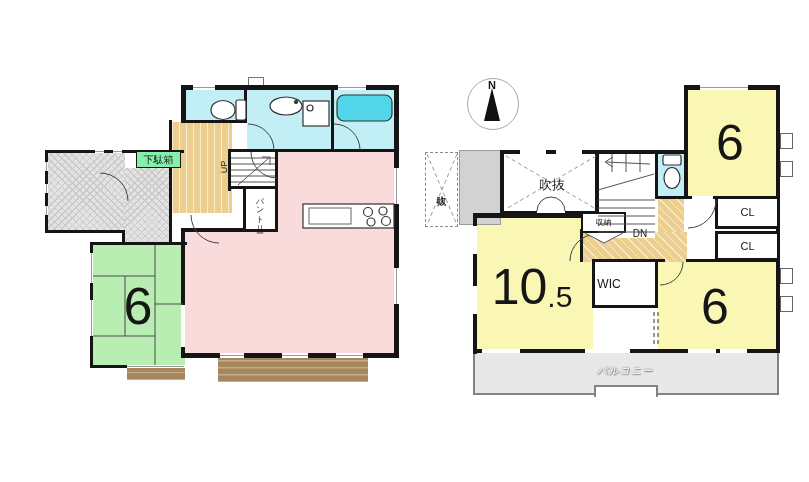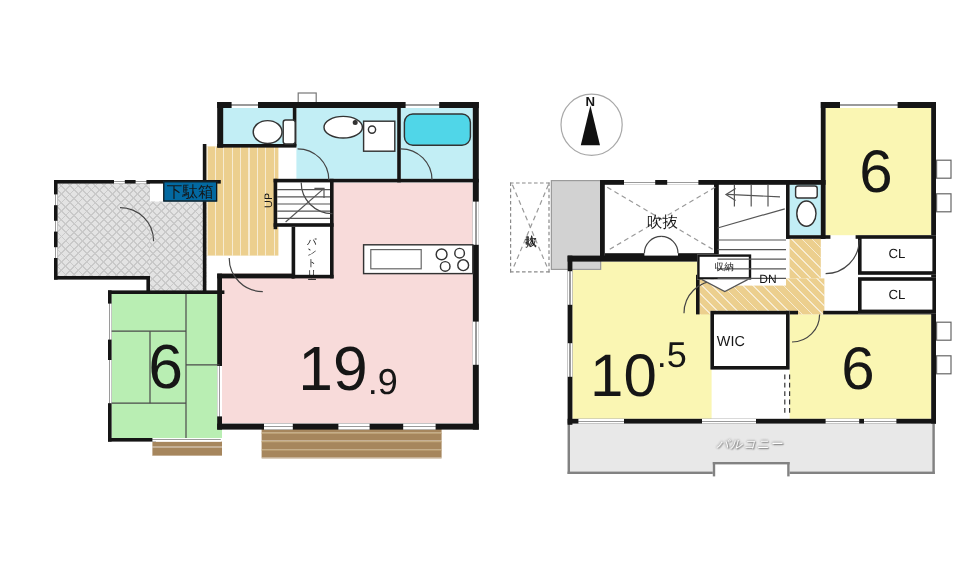--- a/index.html
+++ b/index.html
@@ -224,39 +224,35 @@
 
     <g stroke="#c3a97e" stroke-width="1">
       <path d="M 218 361 H 368"></path>
         <path d="M 218 368 H 368"></path>
         <path d="M 218 375 H 368"></path>
     </g>
   </svg>
 
   <div class="lbl" style="left:483px;top:79px;width:18px;height:12px;font-size:11px;font-weight:bold;">N</div>
 
-  <div class="lbl" style="left:136px;top:151px;width:45px;height:17px;background:#0369a1;border:1px solid #151515;box-sizing:border-box;font-size:13px;">下駄箱</div>
+  <div class="lbl" style="left:136px;top:151px;width:45px;height:17px;background:#86efac;border:1px solid #151515;box-sizing:border-box;font-size:10px;">下駄箱</div>
   <div class="lbl" style="left:212px;top:160px;width:24px;height:14px;font-size:9px;transform:rotate(-90deg);">UP</div>
   <div class="lbl vtext" style="left:252px;top:187px;width:14px;height:46px;font-size:8px;">パントリー</div>
 
-  <div class="lbl" style="left:225px;top:282px;width:130px;height:52px;align-items:baseline;padding-top:0;">
-    <span style="font-size:52px;align-self:flex-start;">19</span>
-      <span style="font-size:30px;align-self:flex-end;">.9</span>
-  </div>
   <div class="lbl" style="left:108px;top:280px;width:60px;height:52px;font-size:52px;">6</div>
 
   <div class="lbl vtext" style="left:434px;top:166px;width:14px;height:44px;font-size:10px;">吹抜</div>
   <div class="lbl" style="left:522px;top:176px;width:60px;height:16px;font-size:13px;">吹抜</div>
   <div class="lbl" style="left:582px;top:214px;width:43px;height:17px;font-size:8px;">収納</div>
   <div class="lbl" style="left:626px;top:227px;width:28px;height:14px;font-size:10px;">DN</div>
   <div class="lbl" style="left:580px;top:276px;width:58px;height:16px;font-size:12px;">WIC</div>
   <div class="lbl" style="left:718px;top:204px;width:59px;height:16px;font-size:11px;">CL</div>
   <div class="lbl" style="left:718px;top:238px;width:59px;height:16px;font-size:11px;">CL</div>
   <div class="lbl" style="left:700px;top:118px;width:60px;height:50px;font-size:50px;">6</div>
   <div class="lbl" style="left:685px;top:282px;width:60px;height:50px;font-size:50px;">6</div>
   <div class="lbl" style="left:468px;top:262px;width:128px;height:50px;align-items:baseline;">
-    <span style="font-size:50px;align-self:flex-start;margin-top:26px;">10</span>
+    <span style="font-size:50px;align-self:flex-start;">10</span>
       <span style="font-size:30px;align-self:flex-end;">.5</span>
   </div>
   <div class="lbl" style="left:560px;top:364px;width:130px;height:14px;font-size:10px;color:#fff;text-shadow:0 0 2px #888,0 0 2px #888,1px 1px 1px #888;letter-spacing:1px;font-style:italic;">バルコニー</div>
 
 
 </div>
 
 </body></html>

